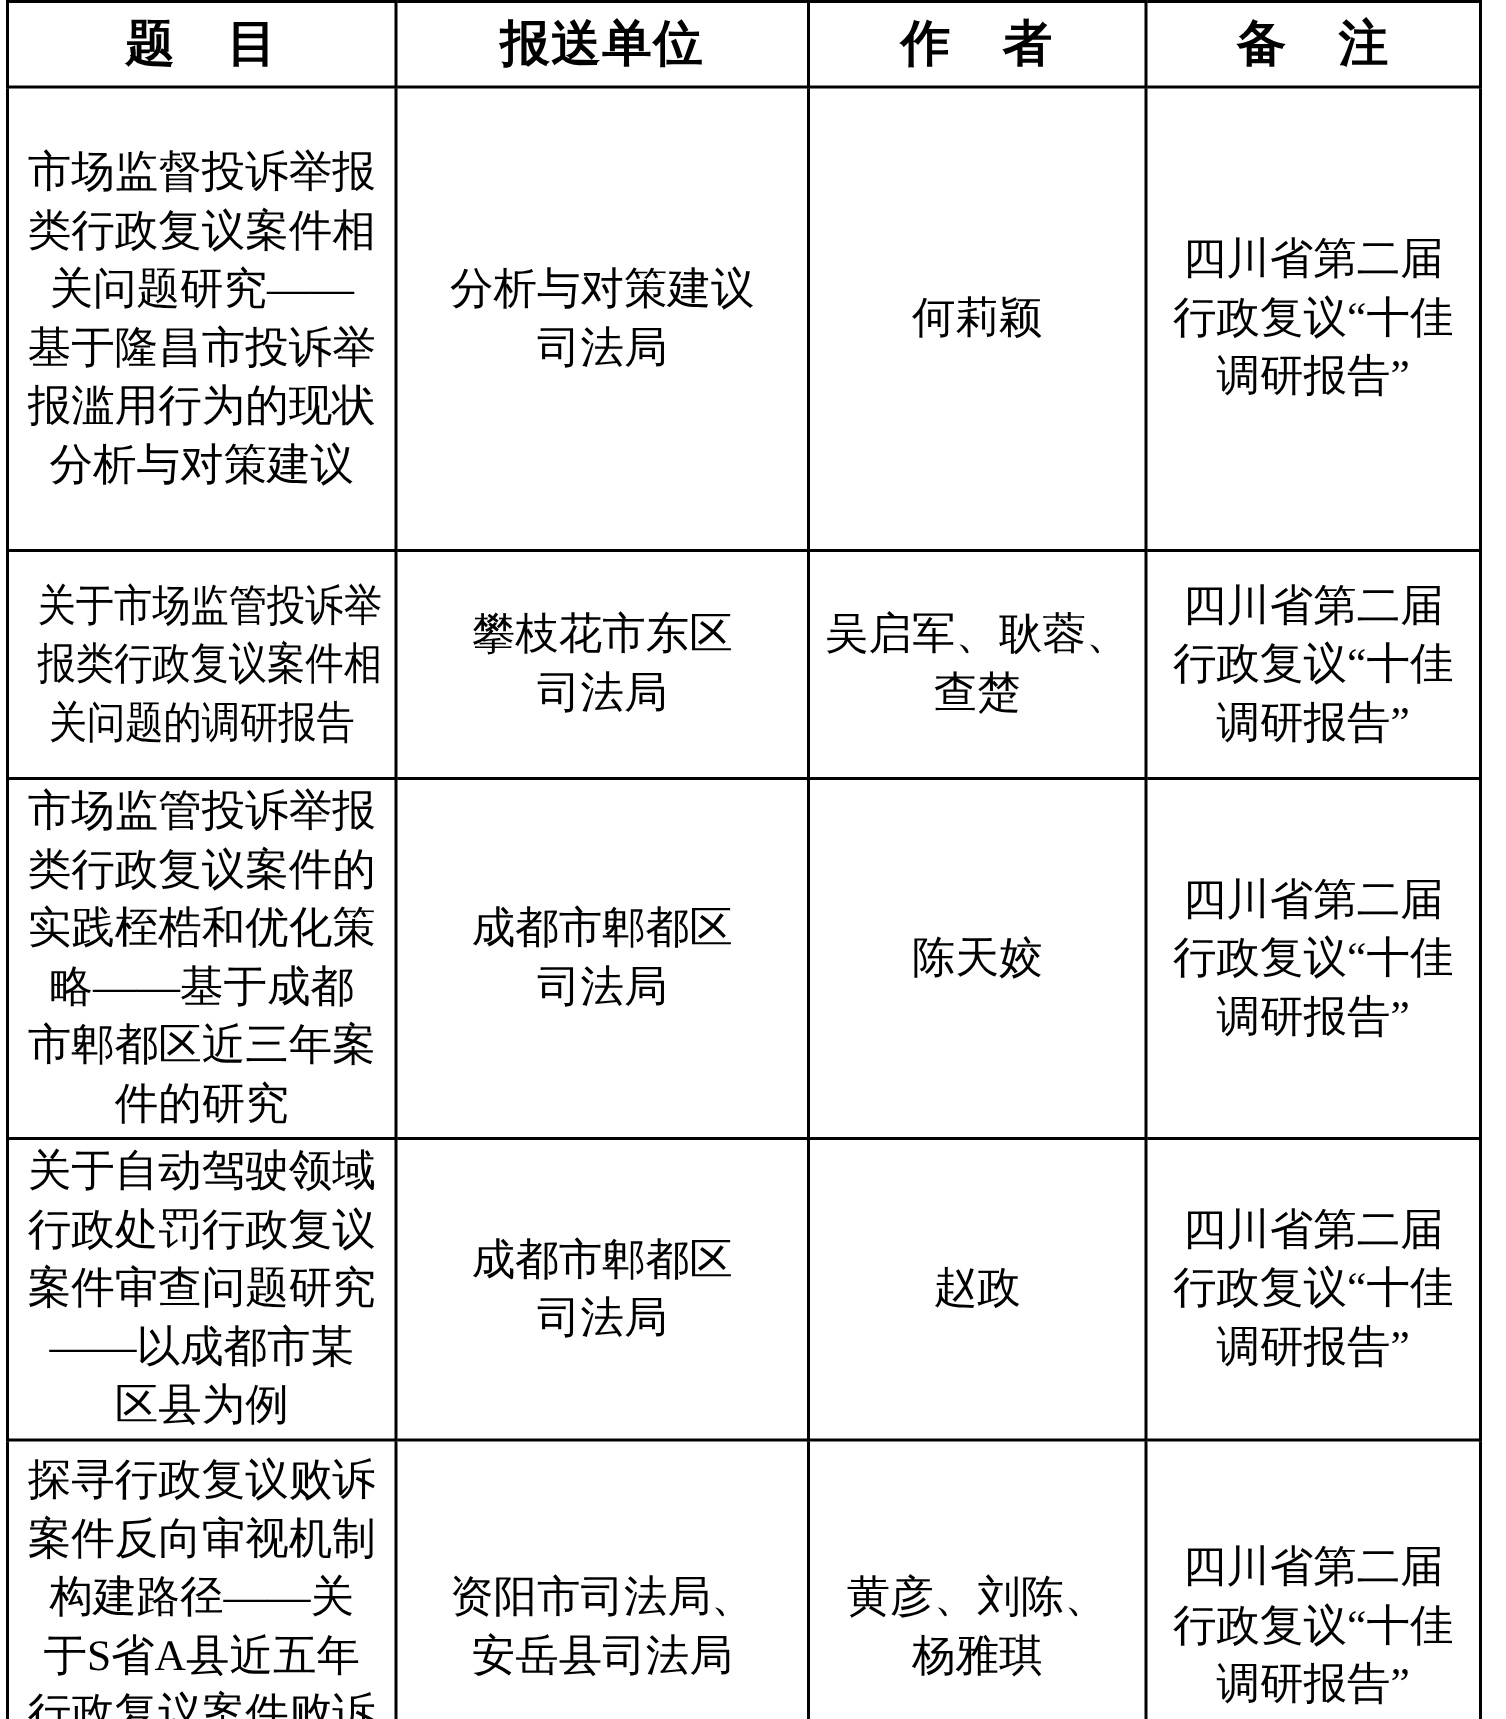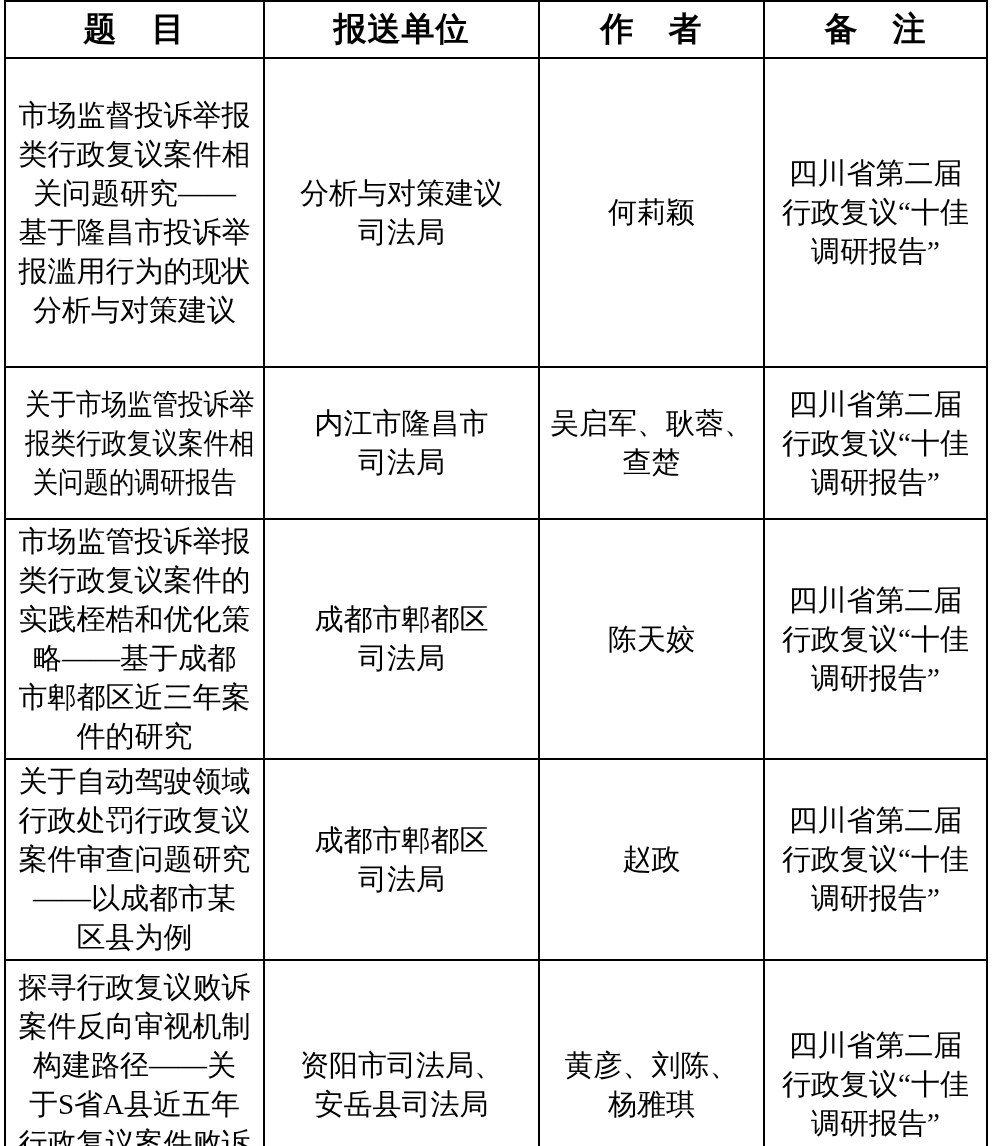--- a/index.html
+++ b/index.html
@@ -100,21 +100,21 @@
 调研报告”</div>
         </td>
     </tr>
     <tr class="r2">
       <td>
           <div class="cell-text squeeze">关于市场监管投诉举
 报类行政复议案件相
 关问题的调研报告</div>
         </td>
       <td>
-          <div class="cell-text">内江市隆昌市
+          <div class="cell-text">攀枝花市东区
 司法局</div>
         </td>
       <td>
           <div class="cell-text">吴启军、耿蓉、
 查楚</div>
         </td>
       <td>
           <div class="cell-text">四川省第二届
 行政复议“十佳
 调研报告”</div>

